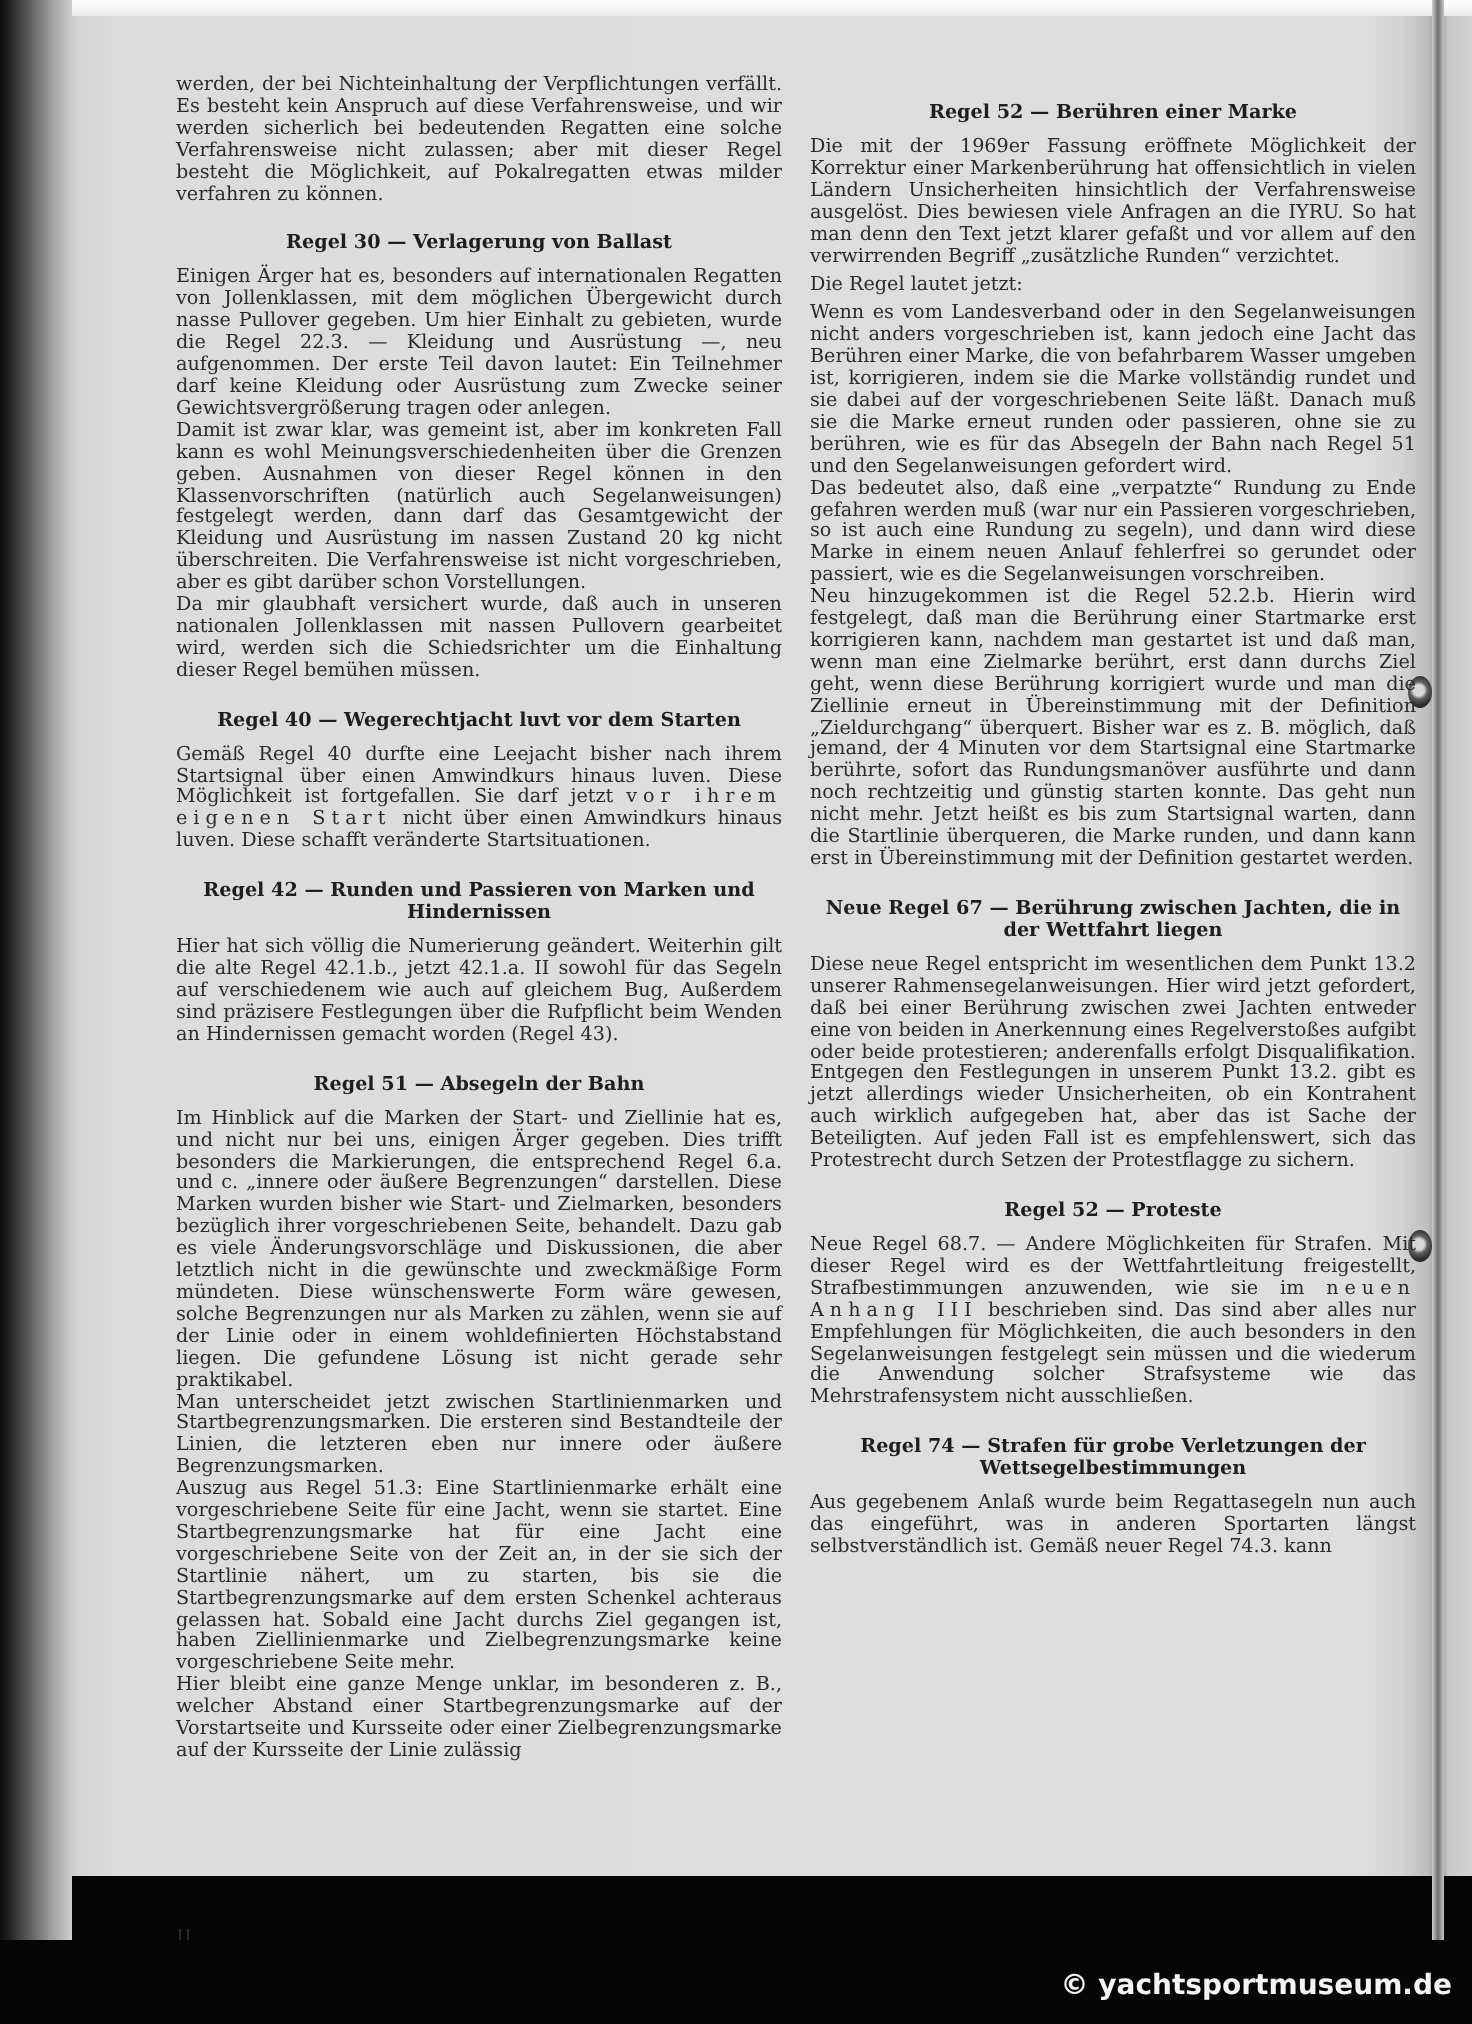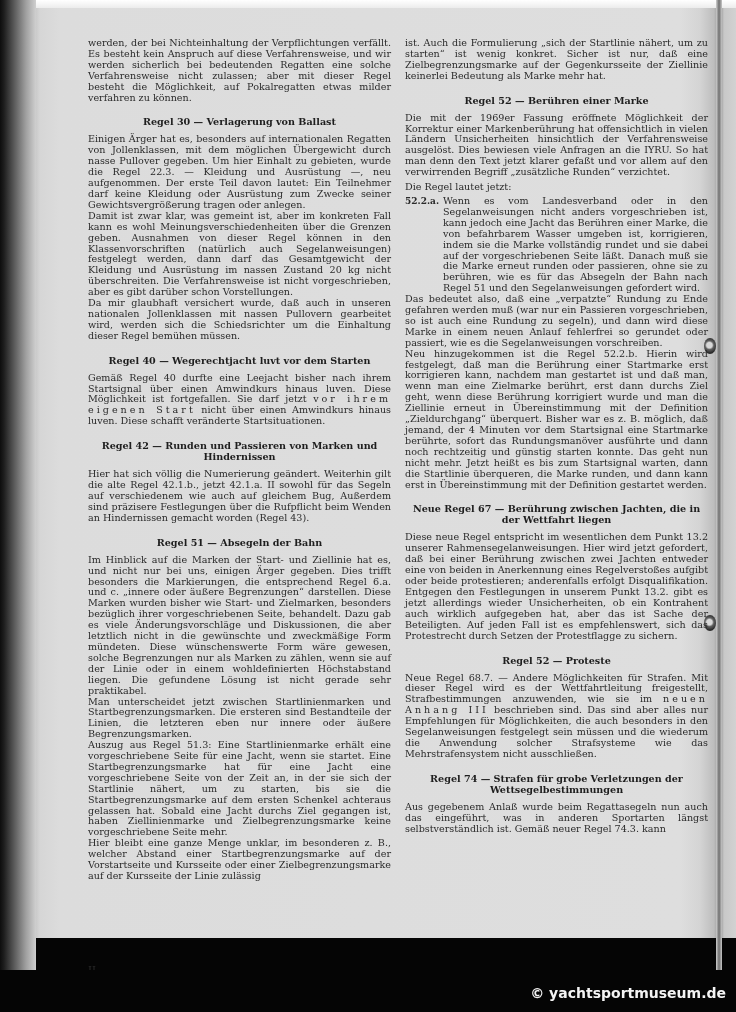--- a/index.html
+++ b/index.html
@@ -87,27 +87,25 @@
     <p>Hier hat sich völlig die Numerierung geändert. Weiterhin gilt die alte Regel 42.1.b., jetzt 42.1.a. II sowohl für das Segeln auf verschiedenem wie auch auf gleichem Bug, Außerdem sind präzisere Festlegungen über die Rufpflicht beim Wenden an Hindernissen gemacht worden (Regel 43).</p>
 
     <h3>Regel 51 — Absegeln der Bahn</h3>
     <p class="tight">Im Hinblick auf die Marken der Start- und Ziellinie hat es, und nicht nur bei uns, einigen Ärger gegeben. Dies trifft besonders die Markierungen, die entsprechend Regel 6.a. und c. „innere oder äußere Begrenzungen“ darstellen. Diese Marken wurden bisher wie Start- und Zielmarken, besonders bezüglich ihrer vorgeschriebenen Seite, behandelt. Dazu gab es viele Änderungsvorschläge und Diskussionen, die aber letztlich nicht in die gewünschte und zweckmäßige Form mündeten. Diese wünschenswerte Form wäre gewesen, solche Begrenzungen nur als Marken zu zählen, wenn sie auf der Linie oder in einem wohldefinierten Höchstabstand liegen. Die gefundene Lösung ist nicht gerade sehr praktikabel.</p>
     <p class="tight">Man unterscheidet jetzt zwischen Startlinienmarken und Startbegrenzungsmarken. Die ersteren sind Bestandteile der Linien, die letzteren eben nur innere oder äußere Begrenzungsmarken.</p>
     <p class="tight">Auszug aus Regel 51.3: Eine Startlinienmarke erhält eine vorgeschriebene Seite für eine Jacht, wenn sie startet. Eine Startbegrenzungsmarke hat für eine Jacht eine vorgeschriebene Seite von der Zeit an, in der sie sich der Startlinie nähert, um zu starten, bis sie die Startbegrenzungsmarke auf dem ersten Schenkel achteraus gelassen hat. Sobald eine Jacht durchs Ziel gegangen ist, haben Ziellinienmarke und Zielbegrenzungsmarke keine vorgeschriebene Seite mehr.</p>
     <p class="tight">Hier bleibt eine ganze Menge unklar, im besonderen z. B., welcher Abstand einer Startbegrenzungsmarke auf der Vorstartseite und Kursseite oder einer Zielbegrenzungsmarke auf der Kursseite der Linie zulässig</p>
   </div>
 
   <div class="col right">
-    <p>ist. Auch die Formulierung „sich der Startlinie nähert, um zu starten“ ist wenig konkret. Sicher ist nur, daß eine Zielbegrenzungsmarke auf der Gegenkursseite der Ziellinie keinerlei Bedeutung als Marke mehr hat.</p>
 
     <h3>Regel 52 — Berühren einer Marke</h3>
     <p>Die mit der 1969er Fassung eröffnete Möglichkeit der Korrektur einer Markenberührung hat offensichtlich in vielen Ländern Unsicherheiten hinsichtlich der Verfahrensweise ausgelöst. Dies bewiesen viele Anfragen an die IYRU. So hat man denn den Text jetzt klarer gefaßt und vor allem auf den verwirrenden Begriff „zusätzliche Runden“ verzichtet.</p>
     <p class="tight">Die Regel lautet jetzt:</p>
     <div class="rule">
-      <span class="num">52.2.a.</span>
       <span class="body">Wenn es vom Landesverband oder in den Segelanweisungen nicht anders vorgeschrieben ist, kann jedoch eine Jacht das Berühren einer Marke, die von befahrbarem Wasser umgeben ist, korrigieren, indem sie die Marke vollständig rundet und sie dabei auf der vorgeschriebenen Seite läßt. Danach muß sie die Marke erneut runden oder passieren, ohne sie zu berühren, wie es für das Absegeln der Bahn nach Regel 51 und den Segelanweisungen gefordert wird.</span>
     </div>
     <p class="tight">Das bedeutet also, daß eine „verpatzte“ Rundung zu Ende gefahren werden muß (war nur ein Passieren vorgeschrieben, so ist auch eine Rundung zu segeln), und dann wird diese Marke in einem neuen Anlauf fehlerfrei so gerundet oder passiert, wie es die Segelanweisungen vorschreiben.</p>
     <p>Neu hinzugekommen ist die Regel 52.2.b. Hierin wird festgelegt, daß man die Berührung einer Startmarke erst korrigieren kann, nachdem man gestartet ist und daß man, wenn man eine Zielmarke berührt, erst dann durchs Ziel geht, wenn diese Berührung korrigiert wurde und man die Ziellinie erneut in Übereinstimmung mit der Definition „Zieldurchgang“ überquert. Bisher war es z. B. möglich, daß jemand, der 4 Minuten vor dem Startsignal eine Startmarke berührte, sofort das Rundungsmanöver ausführte und dann noch rechtzeitig und günstig starten konnte. Das geht nun nicht mehr. Jetzt heißt es bis zum Startsignal warten, dann die Startlinie überqueren, die Marke runden, und dann kann erst in Übereinstimmung mit der Definition gestartet werden.</p>
 
     <h3>Neue Regel 67 — Berührung zwischen Jachten, die in der Wettfahrt liegen</h3>
     <p>Diese neue Regel entspricht im wesentlichen dem Punkt 13.2 unserer Rahmensegelanweisungen. Hier wird jetzt gefordert, daß bei einer Berührung zwischen zwei Jachten entweder eine von beiden in Anerkennung eines Regelverstoßes aufgibt oder beide protestieren; anderenfalls erfolgt Disqualifikation. Entgegen den Festlegungen in unserem Punkt 13.2. gibt es jetzt allerdings wieder Unsicherheiten, ob ein Kontrahent auch wirklich aufgegeben hat, aber das ist Sache der Beteiligten. Auf jeden Fall ist es empfehlenswert, sich das Protestrecht durch Setzen der Protestflagge zu sichern.</p>
 
     <h3>Regel 52 — Proteste</h3>
     <p><span>Neue Regel 68.7. — Andere Möglichkeiten für Strafen. Mit dieser Regel wird es der Wettfahrtleitung freigestellt, Strafbestimmungen anzuwenden, wie sie im</span> <span class="spaced">neuen Anhang III</span> <span>beschrieben sind. Das sind aber alles nur Empfehlungen für Möglichkeiten, die auch besonders in den Segelanweisungen festgelegt sein müssen und die wiederum die Anwendung solcher Strafsysteme wie das Mehrstrafensystem nicht ausschließen.</span></p>

